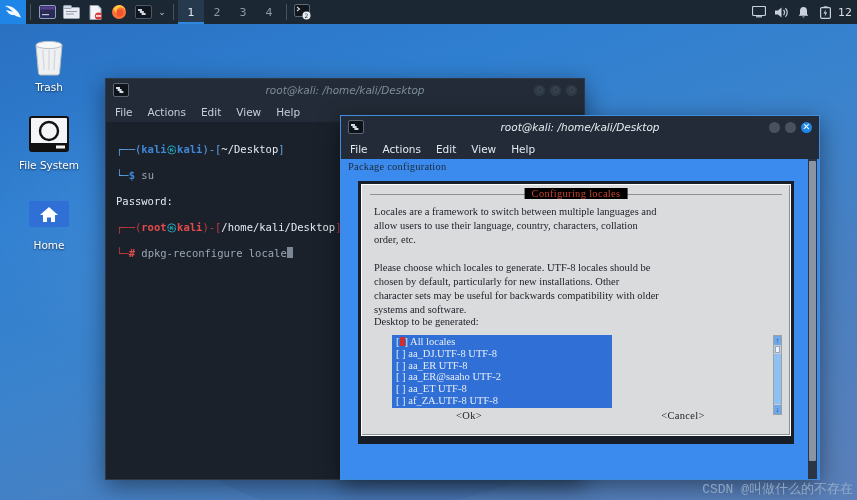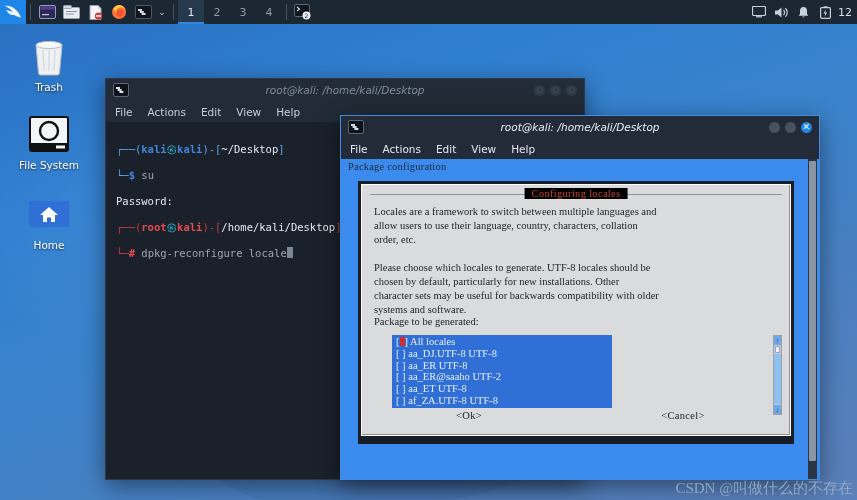--- a/index.html
+++ b/index.html
@@ -268,22 +268,22 @@
     background: #2c3643;
   }
   .term2-scrollbar .thumb {
     position: absolute; left: 1px; right: 1px; top: 2px; height: 300px;
     background: #8b95a1; border-radius: 1px;
   }
 
   
   .watermark {
     position: absolute; right: 4px; bottom: 2px;
-    font-size: 15px; color: #9fb4cc; opacity: .82;
-    font-family: Liberation Serif, serif;
+    font-size: 13px; color: #9fb4cc; opacity: .82;
+    font-family: Liberation Mono, monospace;
     z-index: 70;
     white-space: nowrap;
   }
 </style>
 </head>
 <body>
 
 <div class="wallpaper-glow"></div>
 <div class="wallpaper-swirl"></div>
 
@@ -469,21 +469,21 @@
         <div class="dlg-title-rule"></div>
         <div class="dlg-title">Configuring locales</div>
         <div class="dlg-text">Locales are a framework to switch between multiple languages and
 allow users to use their language, country, characters, collation
 order, etc.
 
 Please choose which locales to generate. UTF-8 locales should be
 chosen by default, particularly for new installations. Other
 character sets may be useful for backwards compatibility with older
 systems and software.</div>
-        <div class="dlg-list-label">Package to be generated:</div>
+        <div class="dlg-list-label">Desktop to be generated:</div>
 
         <div class="list-box">
           <div class="list-row">[<span class="cb-cursor"></span>] <span>All locales</span></div>
           <div class="list-row">[ ] <span>aa_DJ.UTF-8 UTF-8</span></div>
           <div class="list-row">[ ] <span>aa_ER UTF-8</span></div>
           <div class="list-row">[ ] <span>aa_ER@saaho UTF-2</span></div>
           <div class="list-row">[ ] <span>aa_ET UTF-8</span></div>
           <div class="list-row">[ ] <span>af_ZA.UTF-8 UTF-8</span></div>
         </div>
 

